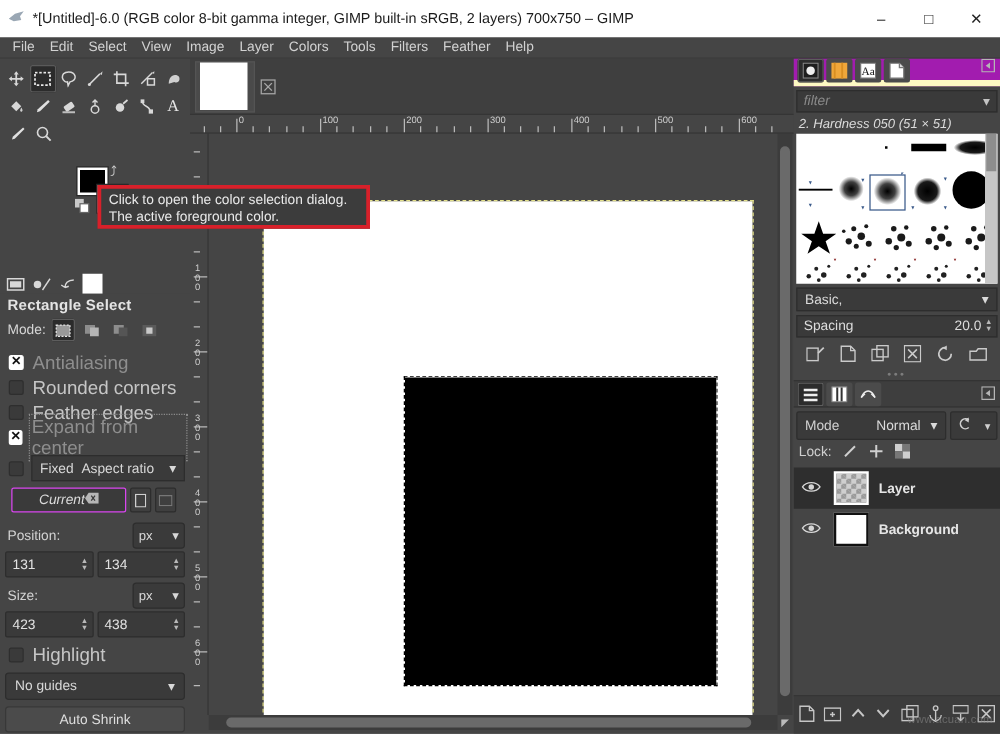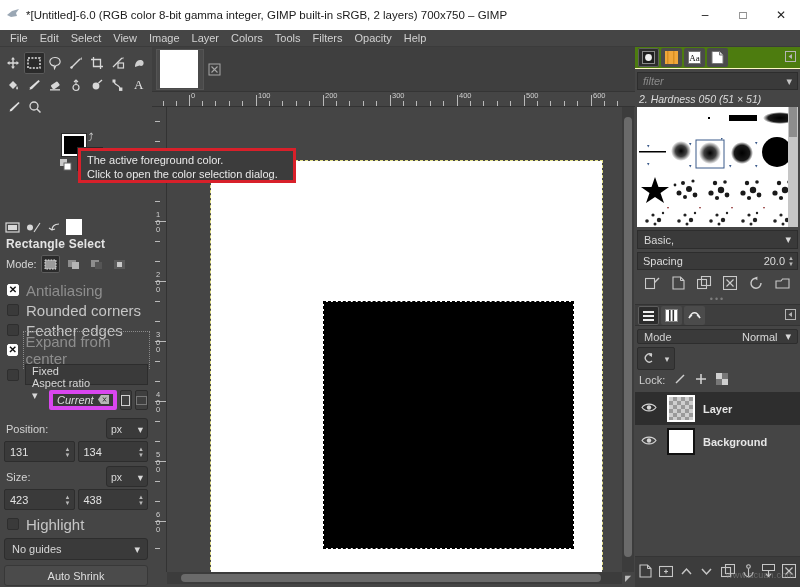--- a/index.html
+++ b/index.html
@@ -81,30 +81,29 @@
     display:flex; align-items:center; justify-content:center; font-size:10px; color:#eee;
   }
   .chkbox.on { background:#fff; color:#111; border-color:#fff; font-weight:bold; line-height:1; }
   .chk-lbl { font-size:15px; color:#c6c6c6; }
   .chk-lbl.dim { color:#8e8e8e; }
   .chk-lbl.focus { outline:1px dotted #8b8b8b; outline-offset:1px; }
 
   .fixed-row { display:flex; align-items:center; gap:6px; margin:4px 0 5px 3px; }
   .combo {
     background:#3a3a3a; border:1px solid #2d2d2d; border-radius:0; height:21px;
-    display:flex; align-items:flex-start; justify-content:space-between; padding:0 6px;
-    color:#d8d8d8; font-size:11px;flex-direction:column;
+    display:flex; align-items:center; justify-content:space-between; padding:0 6px;
+    color:#d8d8d8; font-size:11px;
   }
   .combo .cv { margin-right:6px; }
   .entry-row { display:flex; align-items:center; gap:3px; margin:0 0 8px 5px; }
   .entry {
-    background:#3a3a3a; border:4px solid #d946ef; border-radius:2px; height:20px; width:92px;
+    background:#3a3a3a; border:1px solid #d946ef; border-radius:2px; height:20px; width:92px;
     display:flex; align-items:center; padding:0 4px; font-style:italic; color:#dcdcdc; font-size:11px;
-    justify-content:space-between;
-    margin-left:40px;
+    justify-content:center;
   }
   .minibtn { width:17px; height:20px; background:#3f3f3f; border:1px solid #2d2d2d; border-radius:2px;
              display:flex; align-items:center; justify-content:center; color:#cfcfcf; }
   .minibtn.off { color:#777; }
 
   .lbl-row { display:flex; align-items:center; justify-content:space-between; margin:3px 0 2px 0; }
   .lbl-row .txt { font-size:11px; color:#d2d2d2; padding-left:2px; }
   .unit-combo { width:42px; height:21px; background:#3a3a3a; border:1px solid #2d2d2d; border-radius:3px;
                 display:flex; align-items:center; justify-content:space-between; padding:0 4px;
                 font-size:10.5px; color:#d8d8d8; }
@@ -165,22 +164,22 @@
   .scrollV { position:absolute; left:470px; top:60px; width:12px; height:465px; background:#3c3c3c; }
   .scrollV .thumbv { position:absolute; left:2px; top:10px; width:8px; height:440px; background:#6a6a6a; border-radius:4px; }
   .navbtn { position:absolute; left:470px; top:525px; width:12px; height:12px; color:#bbb;
             display:flex; align-items:center; justify-content:center; font-size:8px; }
 
   .statusbar { position:absolute; left:0; top:537px; width:483px; height:28px;
                display:flex; align-items:center; gap:4px; padding-left:62px; }
 
   
   .rightdock { position:absolute; left:635px; top:47px; width:165px; height:540px; background:#454545; }
-  .dock-tabs { height:22px; background:#4d7c0f; display:flex; align-items:center; gap:2px;
-               padding-left:3px; border-bottom:1px solid #fef9c3; }
+  .dock-tabs { height:22px; background:#a21caf; display:flex; align-items:flex-start; gap:2px;
+               padding-left:3px; border-bottom:5px solid #fef9c3; }
   .dtab { width:21px; height:19px; display:flex; align-items:center; justify-content:center;
           background:#4b4b4b; border-radius:2px; }
   .dtab.act { background:#2c2c2c; box-shadow:inset 0 0 0 1px #5e5e5e; }
   .dock-menu { margin-left:auto; margin-right:4px; color:#b5b5b5; font-size:9px; }
 
   .filterbar { height:18px; background:#3a3a3a; border:1px solid #2d2d2d; margin:3px 2px 0 2px;
                display:flex; align-items:center; justify-content:space-between; padding:0 5px;
                font-size:11px; color:#8a8a8a; font-style:italic; }
   .brushname { font-size:10.5px; color:#dcdcdc; font-style:italic; padding:3px 0 2px 4px; }
   .brushgrid { position:relative; margin:0 2px; height:120px; background:#fff; overflow:hidden; }
@@ -192,21 +191,21 @@
                  font-size:11px; color:#dadada; }
   .spacing-row { height:18px; background:#3a3a3a; border:1px solid #2d2d2d; margin:3px 2px 0 2px;
                  display:flex; align-items:center; justify-content:space-between; padding:0 3px 0 5px;
                  font-size:11px; color:#dcdcdc; }
   .icorow { display:flex; align-items:center; justify-content:space-around; height:24px; margin:2px 4px 0 4px; }
   .icorow span { color:#cacaca; }
   .grip { text-align:center; color:#7d7d7d; font-size:9px; letter-spacing:2px; line-height:7px; height:8px; }
 
   .layers-tabs { height:22px; background:#3e3e3e; display:flex; align-items:center; gap:2px;
                  padding-left:3px; border-top:1px solid #333; border-bottom:1px solid #333; }
-  .modewrap { position:relative; margin:3px 2px 0 2px; display:flex; gap:3px;flex-direction:column; }
+  .modewrap { position:relative; margin:3px 2px 0 2px; display:flex; gap:3px; }
   .modebox { flex:1; height:23px; background:#3a3a3a; border:1px solid #2d2d2d; border-radius:2px;
              display:flex; align-items:center; justify-content:space-between; padding:0 6px;
              font-size:11px; color:#dadada; }
   .modebox .ml { color:#d0d0d0; }
   .switchbox { width:38px; height:23px; background:#3a3a3a; border:1px solid #2d2d2d; border-radius:2px;
                display:flex; align-items:center; justify-content:space-around; color:#cfcfcf; }
   .opacity-row { height:18px; background:#3a3a3a; border:1px solid #2d2d2d; margin:3px 2px 0 2px;
                  display:flex; align-items:center; justify-content:space-between; padding:0 3px 0 4px;
                  font-size:11px; color:#dcdcdc; }
   .lock-row { display:flex; align-items:center; gap:9px; height:20px; padding-left:4px; font-size:11px; color:#cfcfcf; }
@@ -263,21 +262,21 @@
   <div class="menubar">
     <div class="menu-item">File</div>
     <div class="menu-item">Edit</div>
     <div class="menu-item">Select</div>
     <div class="menu-item">View</div>
     <div class="menu-item">Image</div>
     <div class="menu-item">Layer</div>
     <div class="menu-item">Colors</div>
     <div class="menu-item">Tools</div>
     <div class="menu-item">Filters</div>
-    <div class="menu-item">Opacity</div>
+    <div class="menu-item">Feather</div>
     <div class="menu-item">Help</div>
   </div>
 
   <div class="leftcol">
 
     <div class="toolbox">
       <div class="toolrow">
         <div class="tool">
             <svg width="14" height="14" viewBox="0 0 14 14">
               <path d="M7 1 L9 3.5 H7.7 V6.3 H10.5 V5 L13 7 L10.5 9 V7.7 H7.7 V10.5 H9 L7 13 L5 10.5 H6.3 V7.7 H3.5 V9 L1 7 L3.5 5 V6.3 H6.3 V3.5 H5 Z" fill="#d8d8d8"></path>
@@ -1009,18 +1008,18 @@
       <span>
         <svg width="14" height="14" viewBox="0 0 14 14">
             <rect x="0.5" y="0.5" width="13" height="13" fill="none" stroke="#c6c6c6" stroke-width="1.1"></rect>
             <path d="M3.5 3.5 L10.5 10.5 M10.5 3.5 L3.5 10.5" stroke="#c6c6c6" stroke-width="1.2"></path>
           </svg>
       </span>
     </div>
   </div>
 
   <div class="tooltip">
+    <div>Click to open the color selection dialog.</div>
     <div>The active foreground color.</div>
-    <div>Click to open the color selection dialog.</div>
   </div>
 
   <div class="watermark">www.acuan.com</div>
 </div>
 
 </body></html>

